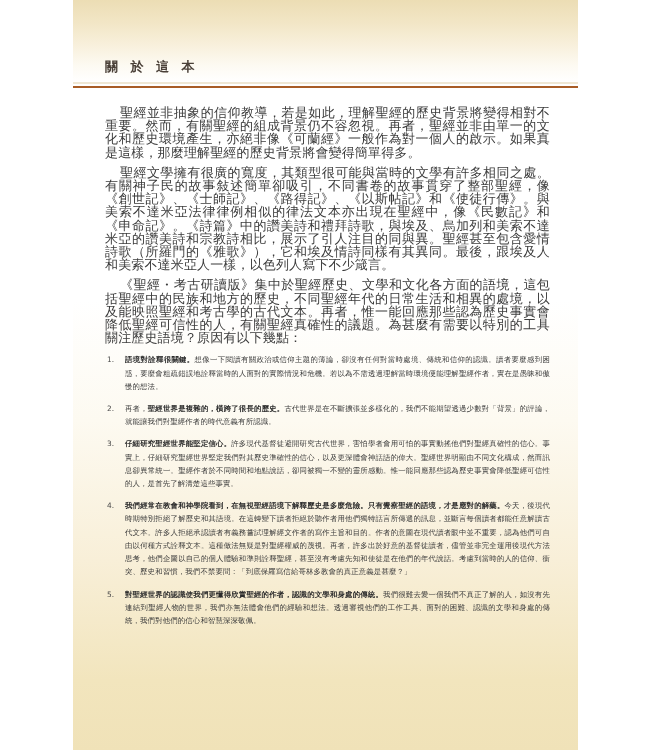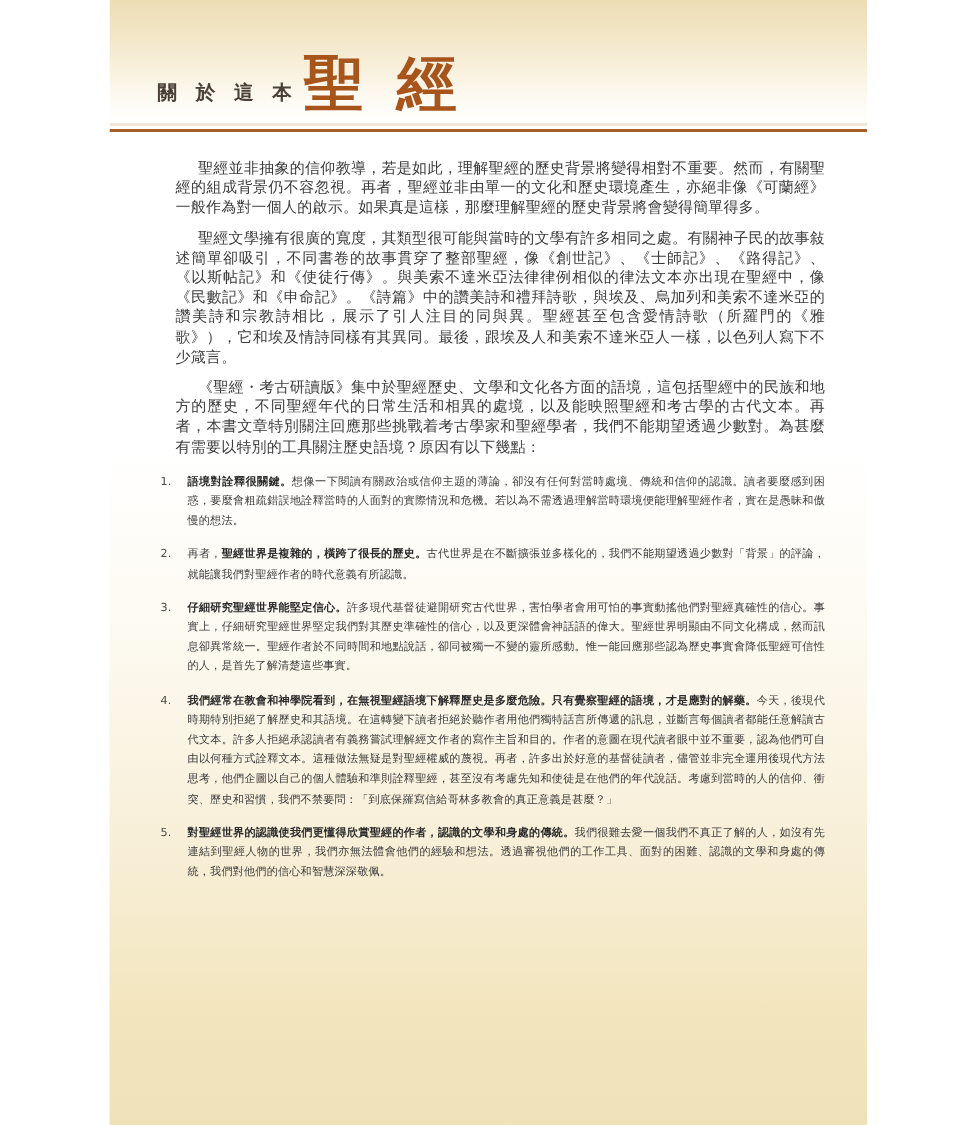--- a/index.html
+++ b/index.html
@@ -81,22 +81,22 @@
     background: #a85c26;
   }
 
   
   .content {
     padding: 18px 28px 0 28px;
     box-sizing: border-box;
   }
 
   p.para {
-    margin: 0 0 7px 16px;
-    font-size: 10px;
+    margin: 0 0 7px 4px;
+    font-size: 13px;
     line-height: 13.2px;
     color: #3b3b3b;
     text-align: justify;
     text-indent: 15px;
     letter-spacing: 0.15px;
   }
 
   ol.points {
     margin: 9px 0 0 0;
     padding: 0;
@@ -129,33 +129,32 @@
   }
 </style>
 </head>
 <body>
 
 <div class="page">
 
   <div class="header">
     <div class="title-row">
       <span class="title-small">關 於 這 本</span>
-      <span class="title-large">聖 經</span>
     </div>
   </div>
 
   <div class="rule-thin"></div>
   <div class="rule-gap"></div>
   <div class="rule-thick"></div>
 
   <div class="content">
 
     <p class="para">聖經並非抽象的信仰教導，若是如此，理解聖經的歷史背景將變得相對不重要。然而，有關聖經的組成背景仍不容忽視。再者，聖經並非由單一的文化和歷史環境產生，亦絕非像《可蘭經》一般作為對一個人的啟示。如果真是這樣，那麼理解聖經的歷史背景將會變得簡單得多。</p>
     <p class="para">聖經文學擁有很廣的寬度，其類型很可能與當時的文學有許多相同之處。有關神子民的故事敍述簡單卻吸引，不同書卷的故事貫穿了整部聖經，像《創世記》、《士師記》、《路得記》、《以斯帖記》和《使徒行傳》。與美索不達米亞法律律例相似的律法文本亦出現在聖經中，像《民數記》和《申命記》。《詩篇》中的讚美詩和禮拜詩歌，與埃及、烏加列和美索不達米亞的讚美詩和宗教詩相比，展示了引人注目的同與異。聖經甚至包含愛情詩歌（所羅門的《雅歌》），它和埃及情詩同樣有其異同。最後，跟埃及人和美索不達米亞人一樣，以色列人寫下不少箴言。</p>
-    <p class="para">《聖經・考古研讀版》集中於聖經歷史、文學和文化各方面的語境，這包括聖經中的民族和地方的歷史，不同聖經年代的日常生活和相異的處境，以及能映照聖經和考古學的古代文本。再者，本書文章特別關注回應那些挑戰着考古學家和聖經學者，我們不能期望透過少數對。為甚麼有需要以特別的工具關注歷史語境？原因有以下幾點：</p>
+    <p class="para">《聖經・考古研讀版》集中於聖經歷史、文學和文化各方面的語境，這包括聖經中的民族和地方的歷史，不同聖經年代的日常生活和相異的處境，以及能映照聖經和考古學的古代文本。再者，惟一能回應那些認為歷史事實會降低聖經可信性的人，有關聖經真確性的議題。為甚麼有需要以特別的工具關注歷史語境？原因有以下幾點：</p>
 
     <ol class="points">
       <li>
         <span class="pre"></span><span class="lead">語境對詮釋很關鍵。</span><span>想像一下閱讀有關政治或信仰主題的薄論，卻沒有任何對當時處境、傳統和信仰的認識。讀者要麼感到困惑，要麼會粗疏錯誤地詮釋當時的人面對的實際情況和危機。若以為不需透過理解當時環境便能理解聖經作者，實在是愚昧和傲慢的想法。</span>
       </li>
       <li>
         <span class="pre">再者，</span><span class="lead">聖經世界是複雜的，橫跨了很長的歷史。</span><span>古代世界是在不斷擴張並多樣化的，我們不能期望透過少數對「背景」的評論，就能讓我們對聖經作者的時代意義有所認識。</span>
       </li>
       <li>
         <span class="pre"></span><span class="lead">仔細研究聖經世界能堅定信心。</span><span>許多現代基督徒避開研究古代世界，害怕學者會用可怕的事實動搖他們對聖經真確性的信心。事實上，仔細研究聖經世界堅定我們對其歷史準確性的信心，以及更深體會神話語的偉大。聖經世界明顯由不同文化構成，然而訊息卻異常統一。聖經作者於不同時間和地點說話，卻同被獨一不變的靈所感動。惟一能回應那些認為歷史事實會降低聖經可信性的人，是首先了解清楚這些事實。</span>

